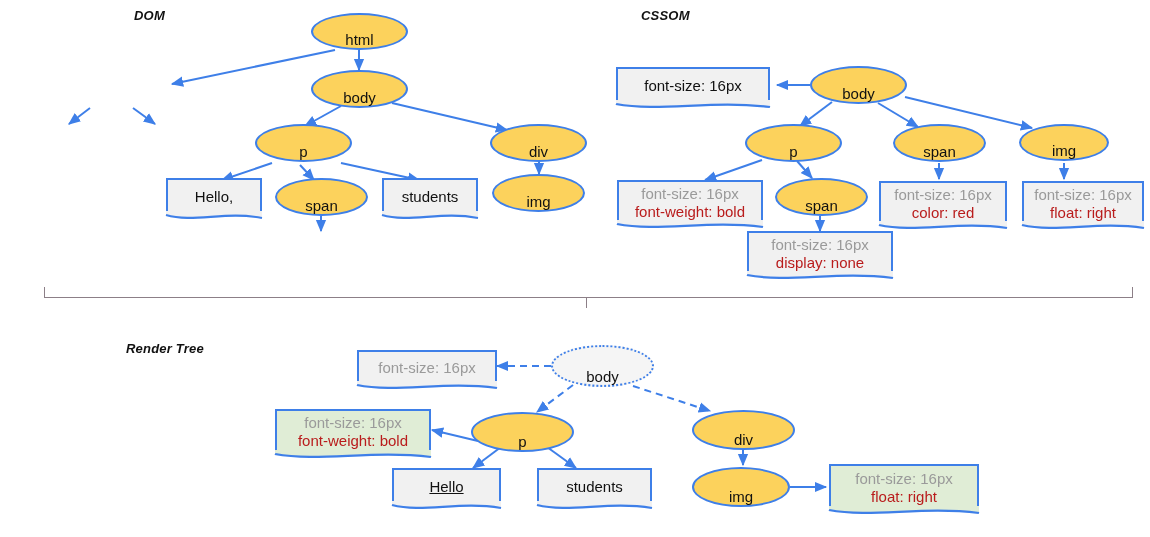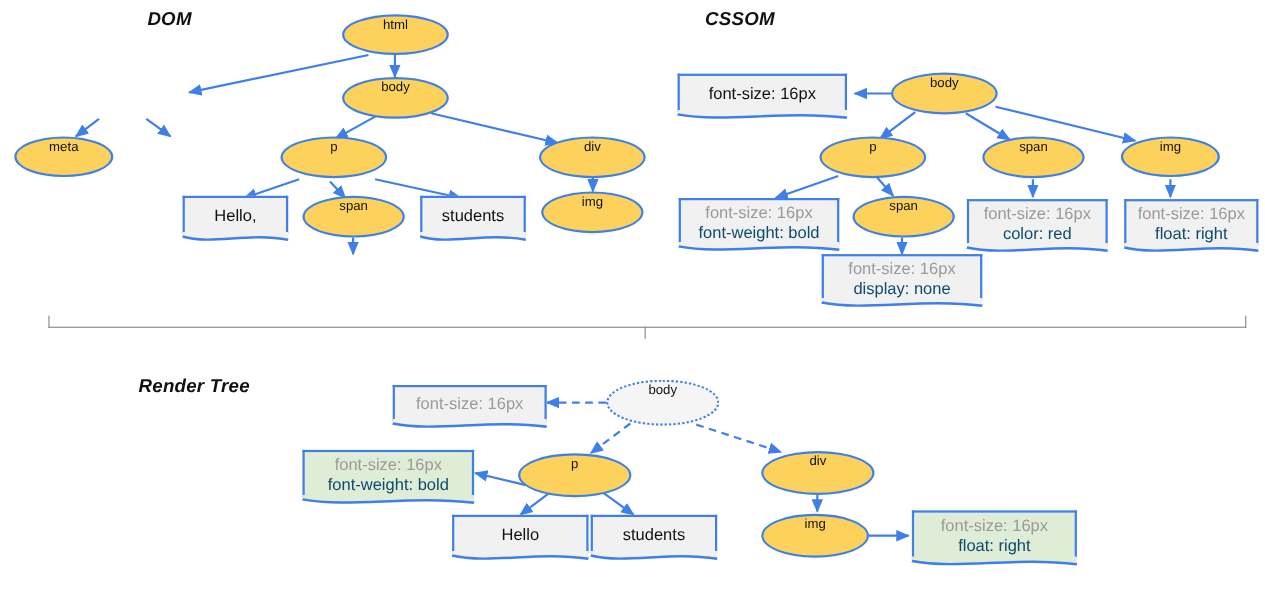--- a/index.html
+++ b/index.html
@@ -20,35 +20,35 @@
     left: 0;
     top: 0;
     width: 1150px;
     height: 537px;
     pointer-events: none;
   }
   .section-title {
     position: absolute;
     font-weight: bold;
     font-style: italic;
-    font-size: 17px;
+    font-size: 13px;
     color: #111111;
     white-space: nowrap;
     letter-spacing: 0.2px;
   }
   
   .node {
     position: absolute;
     display: flex;
-    align-items: flex-start;
+    align-items: flex-end;
     justify-content: center;
     background: #FCD25C;
     border: 2px solid #3E7FE8;
     border-radius: 50%;
-    font-size: 12px;
+    font-size: 15px;
     color: #111111;
     box-sizing: border-box;
   }
   .node.ghost {
     background: #F5F5F5;
     border: 2px dotted #3E7FE8;
   }
   
   .box {
     position: absolute;
@@ -68,21 +68,21 @@
   .box.green { background: #E0EDD6; }
   .box .wave {
     position: absolute;
     left: -2px;
     bottom: -10px;
     width: calc(100% + 4px);
     height: 12px;
     overflow: visible;
   }
   .box .l1 { color: #9A9A9A; }
-  .box .l2 { color: #0c4a6e; }
+  .box .l2 { color: #b91c1c; }
   .box .l1.dark { color: #111111; }
   .divider {
     position: absolute;
     background: #8c7f87;
   }
   .tick {
     position: absolute;
     width: 1px;
     background: #8c7f87;
   }
@@ -142,23 +142,20 @@
   <div class="section-title" style="left:134px; top:8px;">DOM</div>
   <div class="section-title" style="left:641px; top:8px;">CSSOM</div>
   <div class="section-title" style="left:126px; top:341px;">Render Tree</div>
 
   <div class="node" style="left:311px; top:13px; width:97px; height:37px;">
     <span>html</span>
   </div>
   <div class="node" style="left:311px; top:70px; width:97px; height:38px;">
     <span>body</span>
   </div>
-  <div class="node" style="left:13px; top:124px; width:90px; height:37px;">
-    <span>meta</span>
-  </div>
   <div class="node" style="left:255px; top:124px; width:97px; height:38px;">
     <span>p</span>
   </div>
   <div class="node" style="left:490px; top:124px; width:97px; height:38px;">
     <span>div</span>
   </div>
   <div class="node" style="left:275px; top:178px; width:93px; height:38px;">
     <span>span</span>
   </div>
   <div class="node" style="left:492px; top:174px; width:93px; height:38px;">
@@ -262,21 +259,21 @@
     </svg>
   </div>
   <div class="box green" style="left:275px; top:409px; width:156px; height:43px;">
     <span class="l1">font-size: 16px</span>
     <span class="l2">font-weight: bold</span>
     <svg class="wave" viewBox="0 0 100 12" preserveAspectRatio="none">
       <path d="M0,0 L0,4 C28,12 62,0 100,7 L100,0 z" fill="#E0EDD6"></path>
       <path d="M0,4 C28,12 62,0 100,7" stroke="#3E7FE8" stroke-width="2.2" fill="none"></path>
     </svg>
   </div>
-  <div class="box" style="left:411px; top:468px; width:124px; height:35px;">
+  <div class="box" style="left:392px; top:468px; width:109px; height:35px;text-decoration:underline;">
     <span class="l1 dark">Hello</span>
     <svg class="wave" viewBox="0 0 100 12" preserveAspectRatio="none">
       <path d="M0,0 L0,4 C28,12 62,0 100,7 L100,0 z" fill="#F1F1F1"></path>
       <path d="M0,4 C28,12 62,0 100,7" stroke="#3E7FE8" stroke-width="2.2" fill="none"></path>
     </svg>
   </div>
   <div class="box" style="left:537px; top:468px; width:115px; height:35px;">
     <span class="l1 dark">students</span>
     <svg class="wave" viewBox="0 0 100 12" preserveAspectRatio="none">
       <path d="M0,0 L0,4 C28,12 62,0 100,7 L100,0 z" fill="#F1F1F1"></path>

